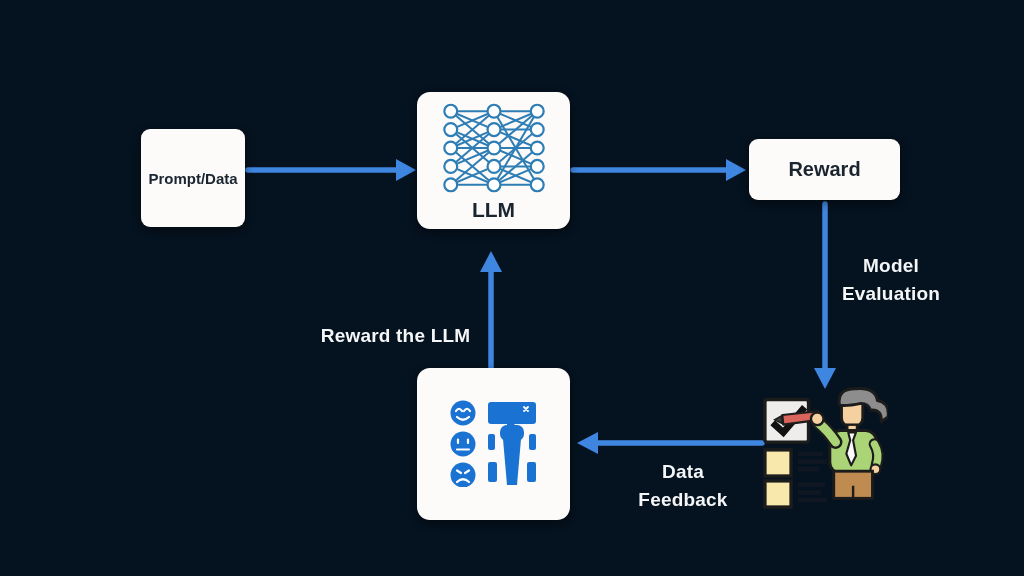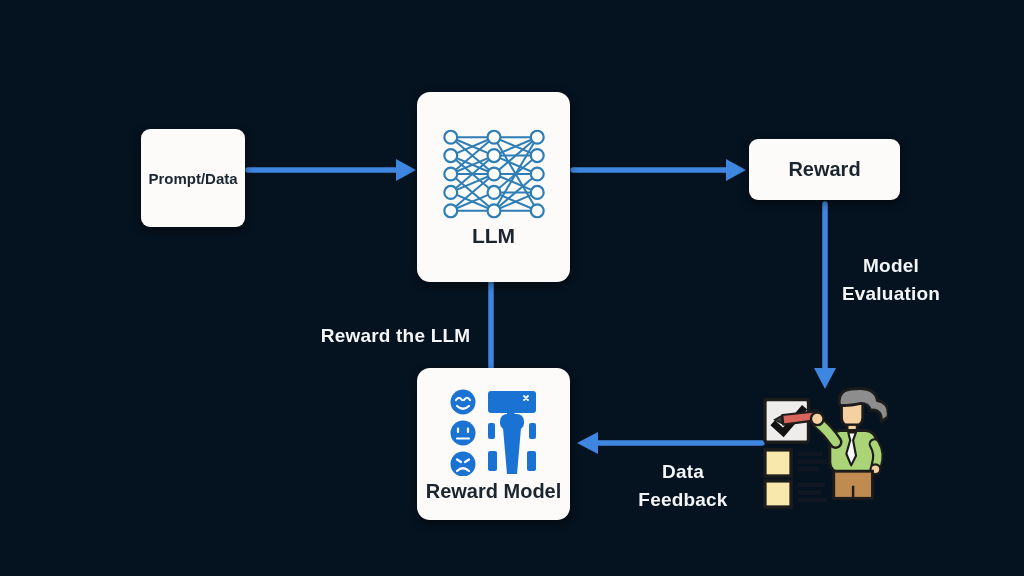--- a/index.html
+++ b/index.html
@@ -14,21 +14,21 @@
   }
   #arrow-layer{position:absolute; left:0; top:0; width:1024px; height:576px;}
   .arrow-line{stroke:var(--arrow); stroke-width:5.5; fill:none; stroke-linecap:round;}
   .arrow-head{fill:var(--arrow); stroke:none;}
   .node{
     position:absolute; background:var(--box-bg); color:var(--box-text);
     display:flex; flex-direction:column; align-items:center; justify-content:center;
     font-weight:700; box-shadow:0 3px 10px rgba(0,0,0,0.45); text-align:center;
   }
   #node-prompt{left:141px; top:119px; width:104px; height:98px; border-radius:9px; font-size:15px;margin-top:10px;}
-  #node-llm{left:417px; top:92px; width:153px; height:190px; border-radius:13px; font-size:21px;}
+  #node-llm{left:417px; top:92px; width:153px; height:137px; border-radius:13px; font-size:21px;}
   #node-output{left:749px; top:139px; width:151px; height:61px; border-radius:9px; font-size:20px;}
   #node-reward{left:417px; top:368px; width:153px; height:152px; border-radius:13px; font-size:20px;}
   .node-icon{display:block; margin:2px 0 4px 0;}
   .edge-label{
     position:absolute; color:var(--label-text); font-weight:700; font-size:19px;
     line-height:1.45; text-align:center; letter-spacing:.2px;
   }
   #label-output-eval{left:826px; top:252px; width:130px;}
   #label-human-feedback{left:618px; top:458px; width:130px;}
   #label-update-llm{left:308px; top:322px; width:175px;}
@@ -142,21 +142,20 @@
       <rect class="ri-fill" x="44" y="3" width="48" height="22" rx="3"></rect>
       <path d="M80,8 l4,4 M84,8 l-4,4" stroke="#ffffff" stroke-width="1.8" fill="none" stroke-linecap="round"></path>
       <rect class="ri-fill" x="44" y="35" width="7" height="16" rx="2"></rect>
       <rect class="ri-fill" x="85" y="35" width="7" height="16" rx="2"></rect>
       <rect class="ri-fill" x="44" y="63" width="9" height="20" rx="2"></rect>
       <rect class="ri-fill" x="83" y="63" width="9" height="20" rx="2"></rect>
       <rect class="ri-fill" x="63" y="7" width="7.5" height="28" rx="3.6"></rect>
       <rect class="ri-fill" x="56" y="26" width="24" height="16" rx="7"></rect>
       <path class="ri-fill" d="M59,40 L77,40 L73,86 L63,86 Z"></path>
     </svg>
-    <span>Reward Model</span>
   </div>
 
   <div id="human-icon-wrap">
     <svg width="126" height="128" viewBox="0 0 130 128">
 
       <rect x="82" y="12" width="22" height="32" rx="9" fill="#f5d0a0" stroke="#1c1c1c" stroke-width="3"></rect>
       <path d="M80,22 q-3,-17 16,-17 q21,-2 23,12 q13,2 11,17 l-7,5 q1,-13 -11,-12 q-2,-7 -10,-7 q-14,3 -22,2 z" fill="#8d8d8d" stroke="#1c1c1c" stroke-width="3" stroke-linejoin="round"></path>
       <rect x="88" y="42" width="10" height="9" fill="#f5d0a0" stroke="#1c1c1c" stroke-width="2.5"></rect>
       <rect x="70" y="48" width="48" height="44" rx="11" fill="#abd477" stroke="#1c1c1c" stroke-width="3"></rect>
       <polygon points="89,50 97,50 94,58 97,74 92,84 87,72 91,58" fill="#fafafa" stroke="#1c1c1c" stroke-width="2.2" stroke-linejoin="round"></polygon>

